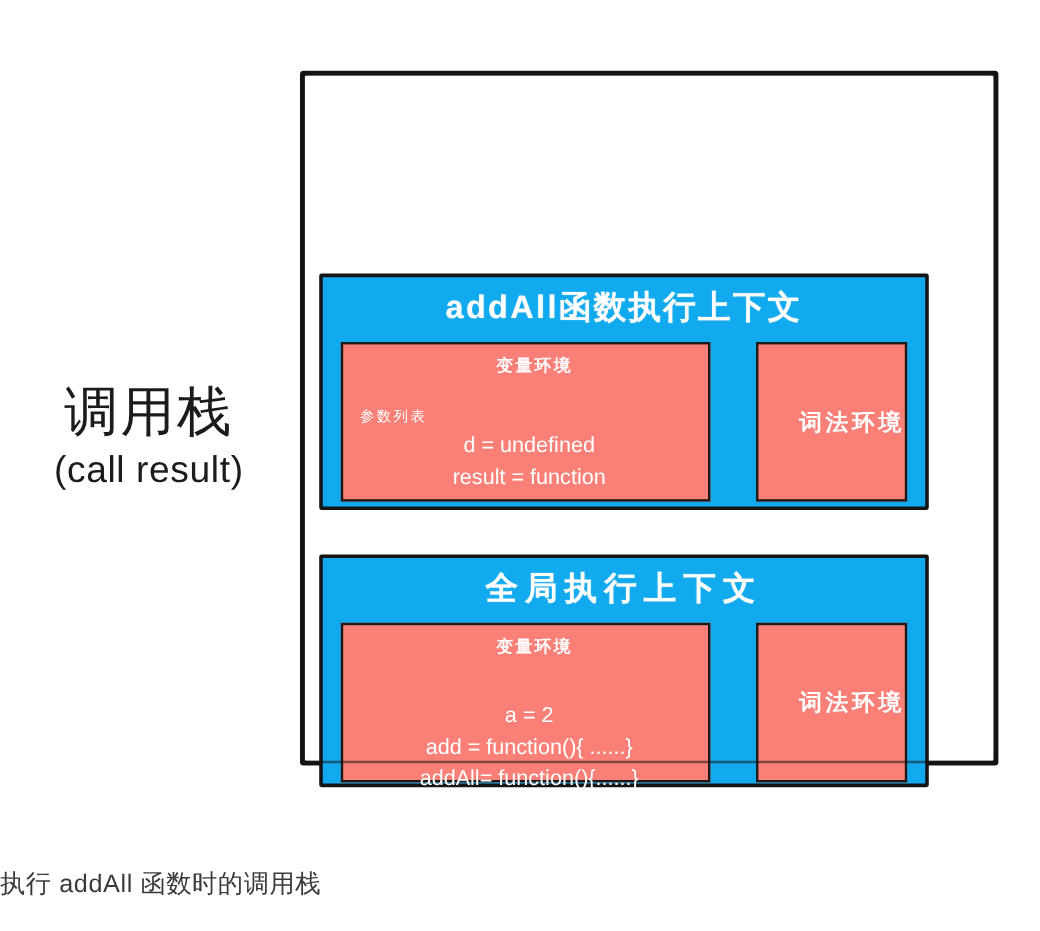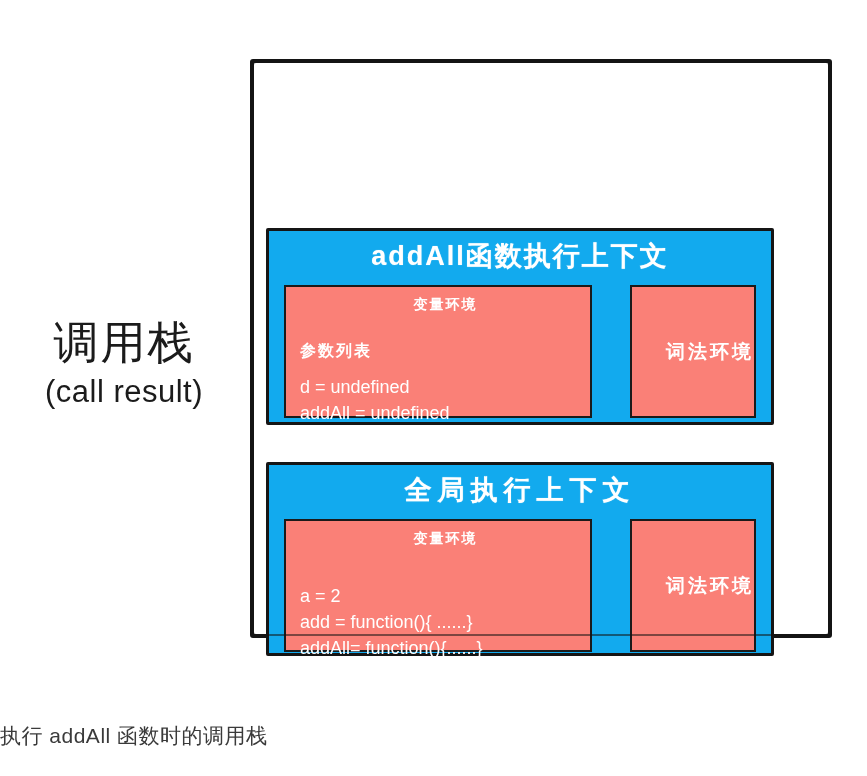--- a/index.html
+++ b/index.html
@@ -147,29 +147,30 @@
     left: 14px;
     right: 8px;
     color: #ffffff;
     font-size: 18px;
     line-height: 1.45;
     user-select: none;
   }
   #addall-variable-env .env-entries { top: 52px; }
   #global-variable-env .env-entries { top: 62px; }
   .env-entry-cn {
-    font-size: 16px;
-    letter-spacing: 2px;
-    font-weight: 700;
-    display: block;
-    margin-bottom: 12px;
+    font-size: 12px;
+    letter-spacing: 2px;
+    font-weight: 400;
+    display: block;
+    margin-bottom: 2px;
   }
   .env-entry {
     display: block;
     white-space: pre;
+    text-align: center;
   }
 
   
   #diagram-caption {
     position: absolute;
     left: 0;
     top: 722px;
     width: 867px;
     text-align: left;
     font-size: 21px;
@@ -191,21 +192,21 @@
   <div id="stack-empty-space"></div>
 
   <div class="exec-context" id="exec-context-addall">
     <div class="exec-title">addAll函数执行上下文</div>
     <div class="env-row">
       <div class="env-box variable-env" id="addall-variable-env">
         <div class="env-heading">变量环境</div>
         <div class="env-entries">
           <span class="env-entry-cn">参数列表</span>
           <span class="env-entry">d = undefined</span>
-          <span class="env-entry">addAll = undefined</span>
+          <span class="env-entry">result = function</span>
         </div>
       </div>
       <div class="env-box lexical-env" id="addall-lexical-env">
         <span class="lexical-label">词法环境</span>
       </div>
     </div>
   </div>
 
   <div class="exec-context" id="exec-context-global">
     <div class="exec-title">全局执行上下文</div>

